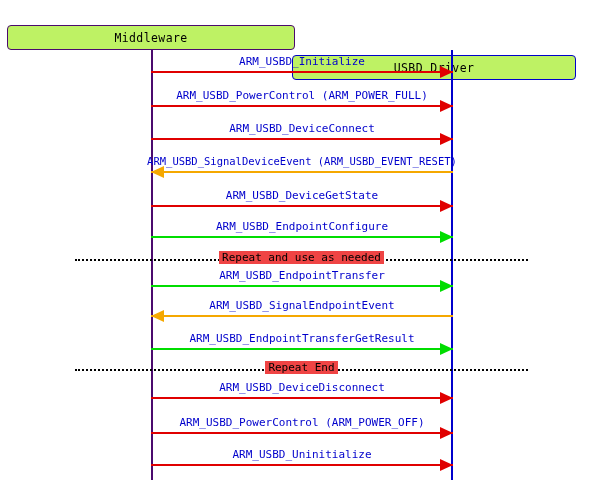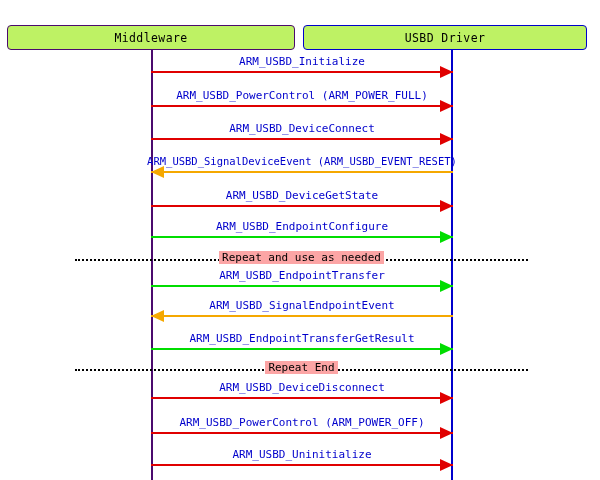--- a/index.html
+++ b/index.html
@@ -26,21 +26,21 @@
     height: 25px;
     box-sizing: border-box;
     border: 1.5px solid #3b0a78;
     border-radius: 4px;
     background: #bef264;
     display: flex;
     align-items: center;
     justify-content: center;
   }
   .actor-box.left  { left: 7px;   width: 288px; border-color: #4b0a6e; }
-  .actor-box.right { left: 303px; width: 284px; border-color: #0000cc; }
+  .actor-box.right { left: 292px; width: 284px; border-color: #0000cc; margin-top: 30px; }
   .actor-label {
     font-size: 11.5px;
     color: #000000;
     letter-spacing: 0.4px;
     white-space: nowrap;
   }
 
   
   .lifeline {
     position: absolute;
@@ -130,21 +130,21 @@
     left: 0;
     right: 0;
     top: -8px;
     text-align: center;
     font-size: 11px;
     color: #000000;
     white-space: nowrap;
     line-height: 14px;
   }
   .divider-text span {
-    background: #fca5a5;
+    background: #ef4444;
     padding: 0 3px;
   }
 </style>
 </head>
 <body>
 
 <div id="diagram">
 
   <div class="actor-box left">
     <span class="actor-label">Middleware</span>

